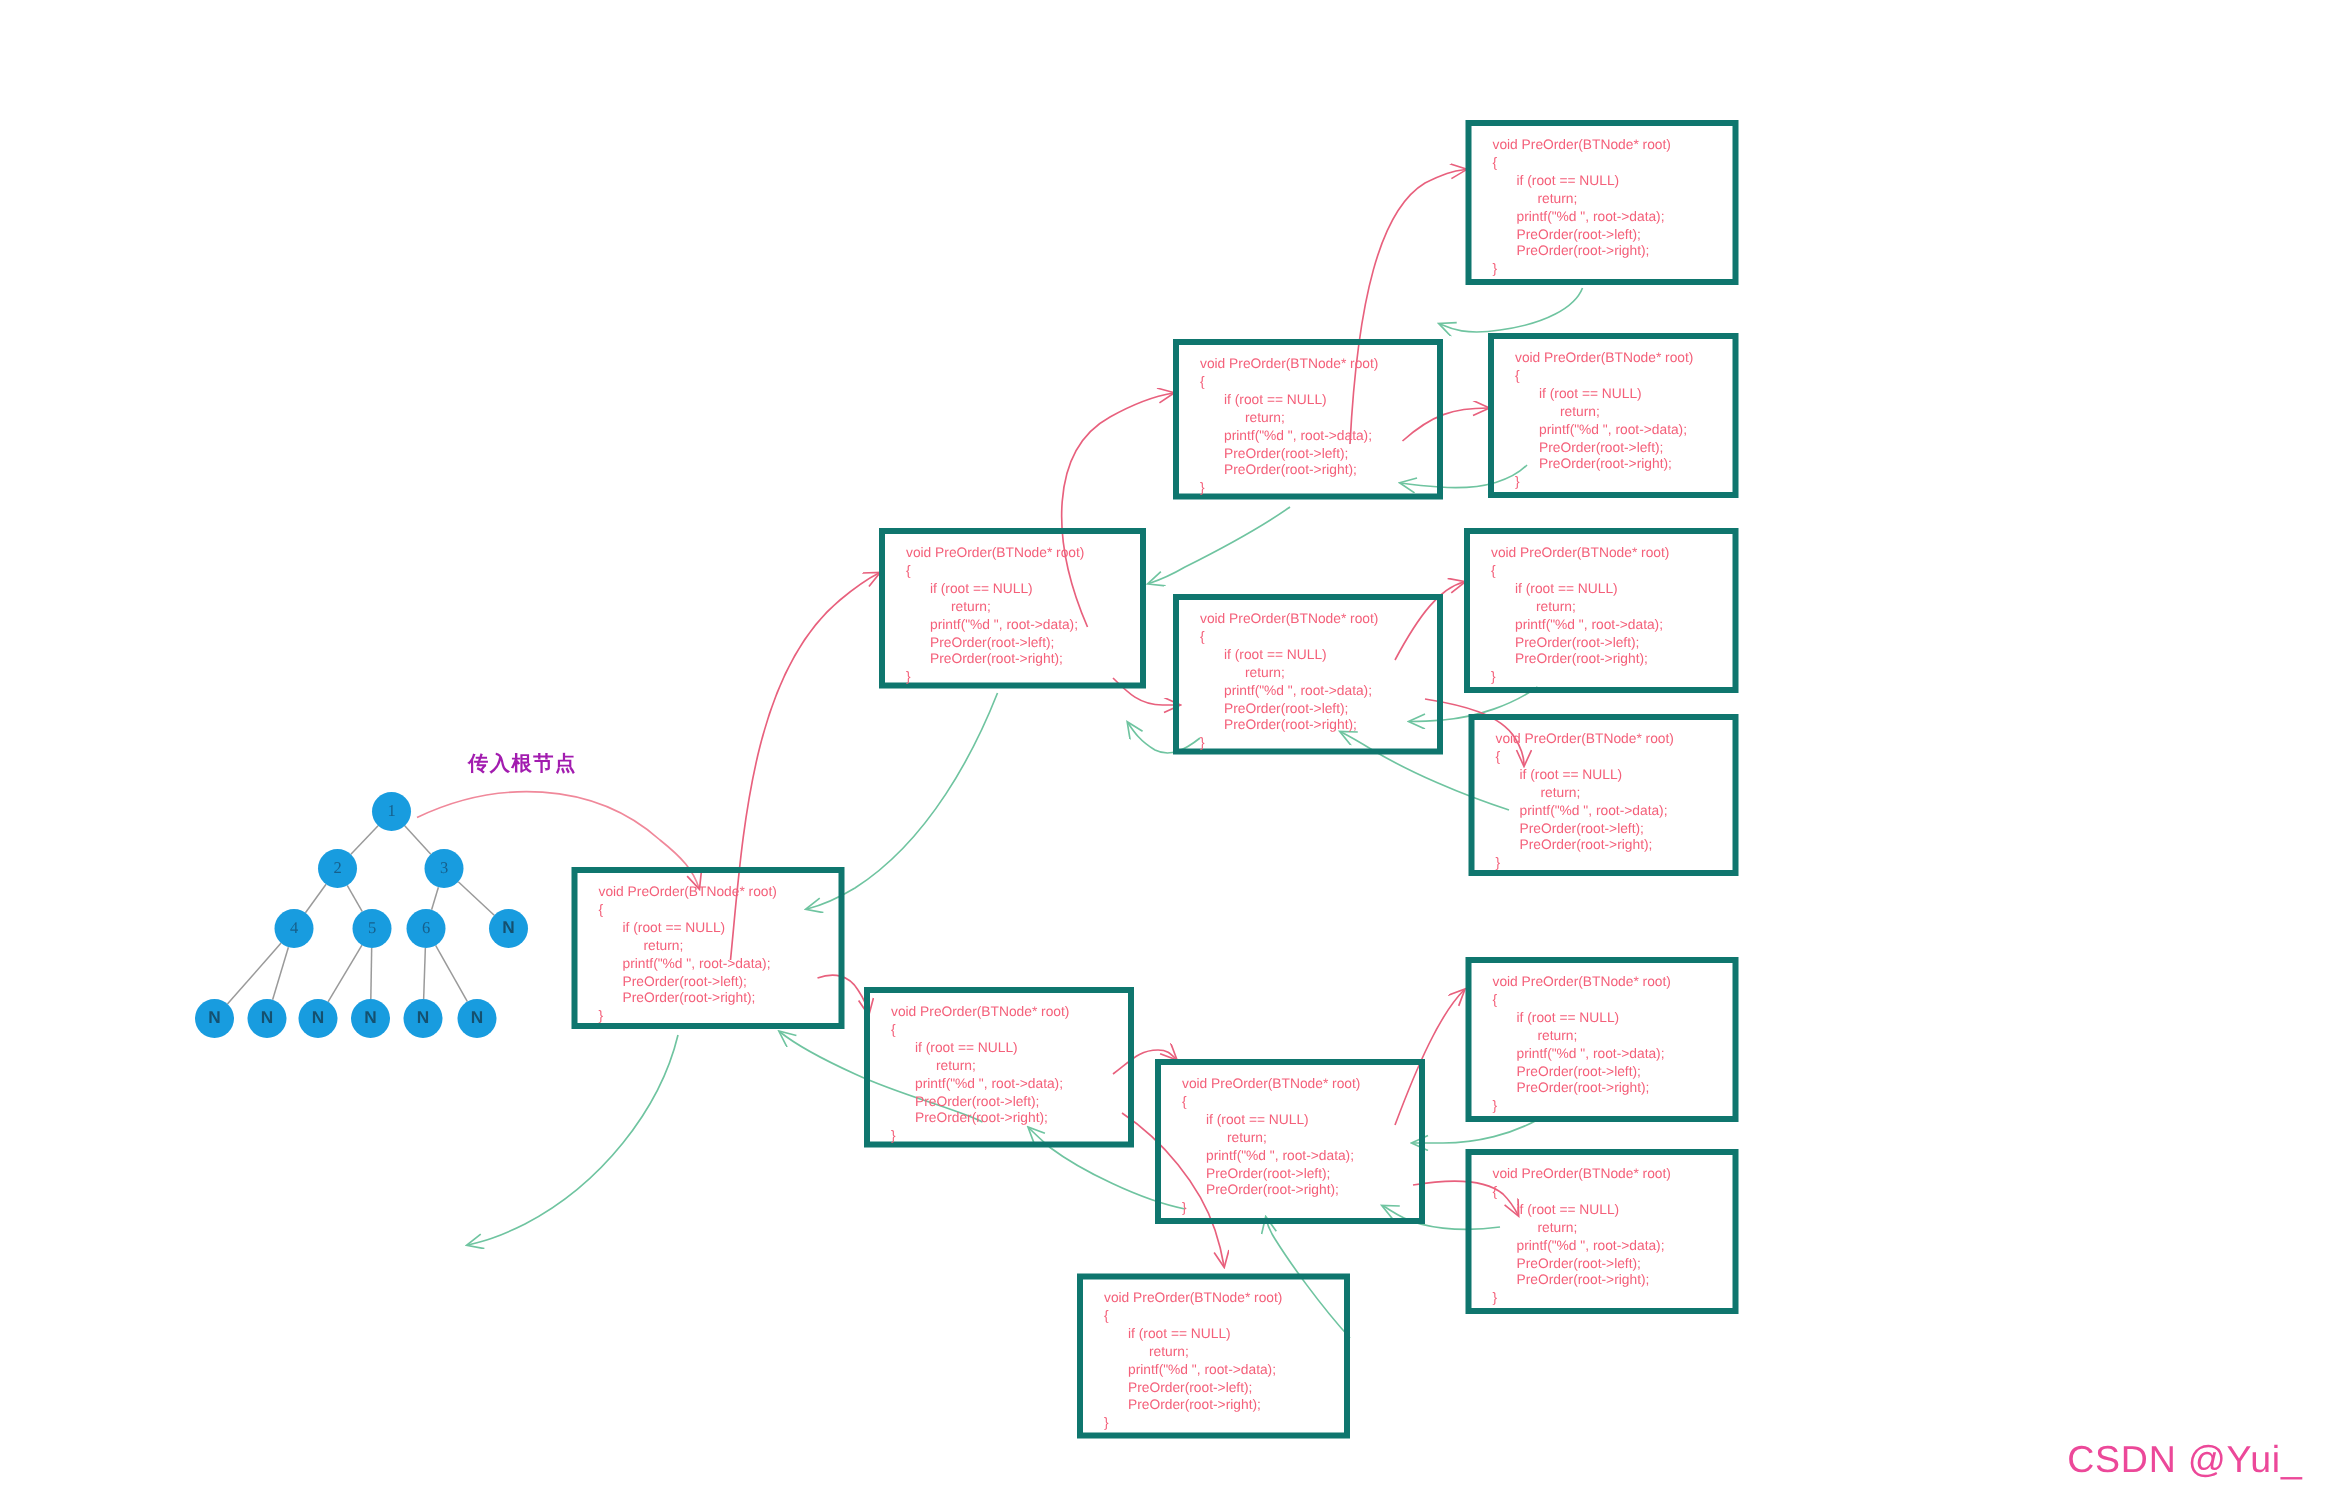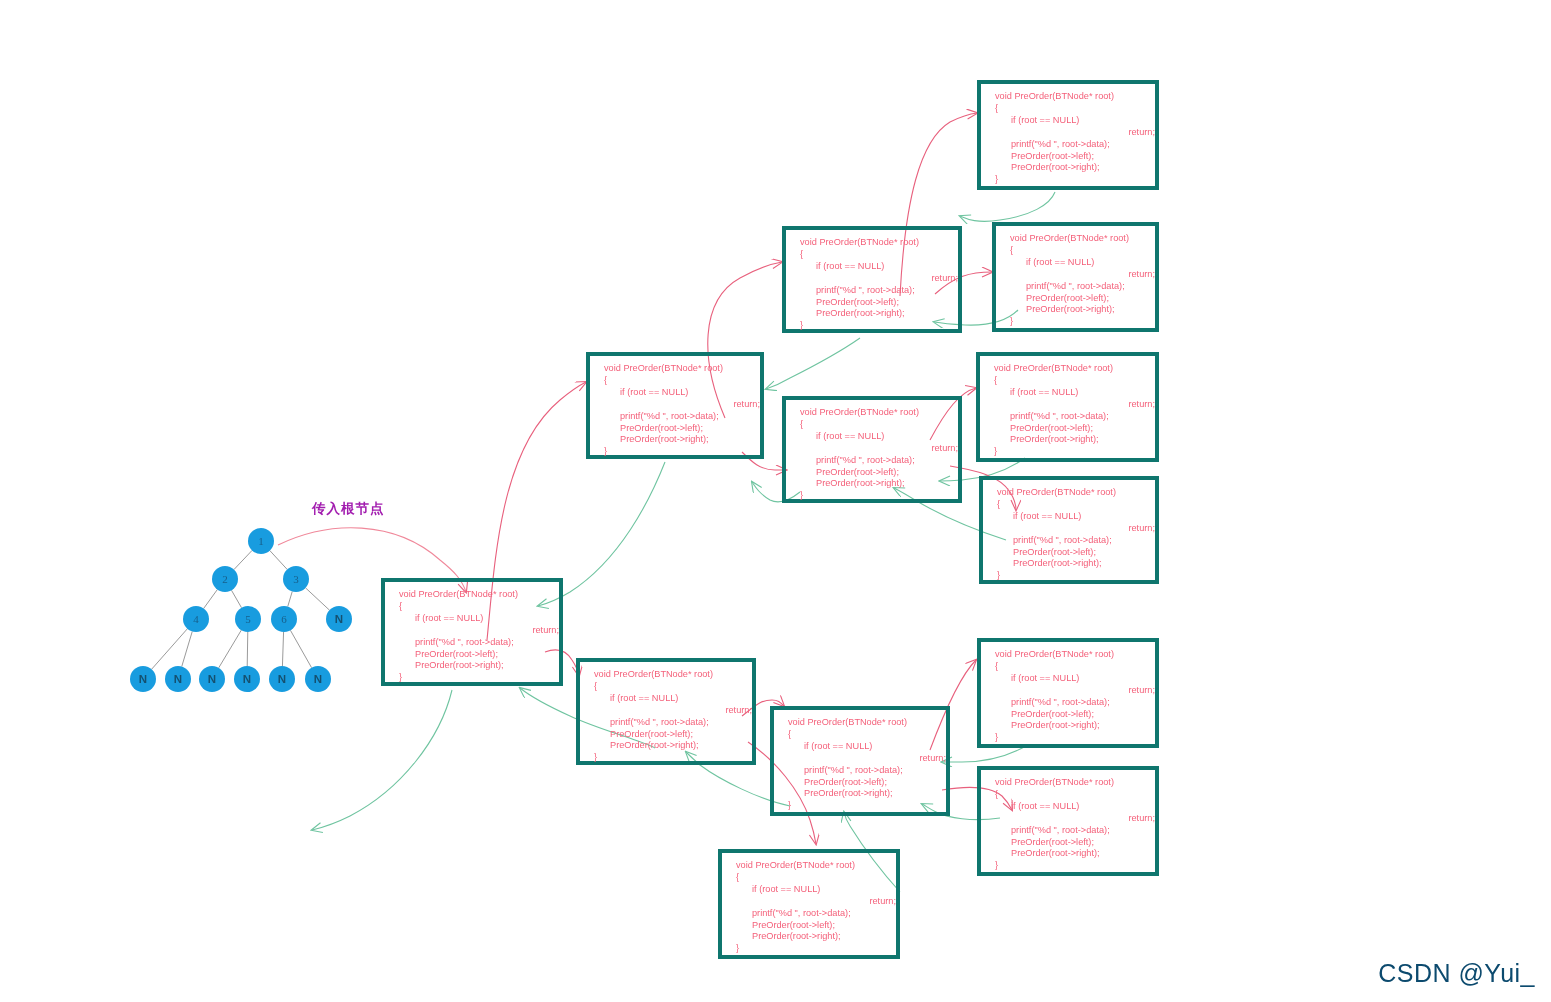--- a/index.html
+++ b/index.html
@@ -38,21 +38,21 @@
     line-height: 11.9px;
     white-space: pre;
     padding-top: 7px;
   }
   .code-box .ln {
     display: block;
     color: #f4607a;
   }
   .code-box .ind1 { padding-left: 14px; }
   .code-box .ind2 { padding-left: 30px; }
-  .code-box .ind3 { padding-left: 44px; text-align: right; }
+  .code-box .ind3 { padding-left: 44px; }
 
   
   #tree {
     position: absolute;
     left: 130px;
     top: 528px;
     width: 240px;
     height: 175px;
   }
   #tree-edges {
@@ -92,21 +92,21 @@
     font-weight: bold;
     letter-spacing: 1px;
     white-space: nowrap;
   }
 
   
   #watermark {
     position: absolute;
     right: 16px;
     bottom: 14px;
-    color: #0c4a6e;
+    color: #ec4899;
     font-size: 25px;
     font-family: "Liberation Sans", sans-serif;
     letter-spacing: 0.5px;
     white-space: nowrap;
   }
 </style>
 </head>
 <body>
 
 <div id="canvas">

